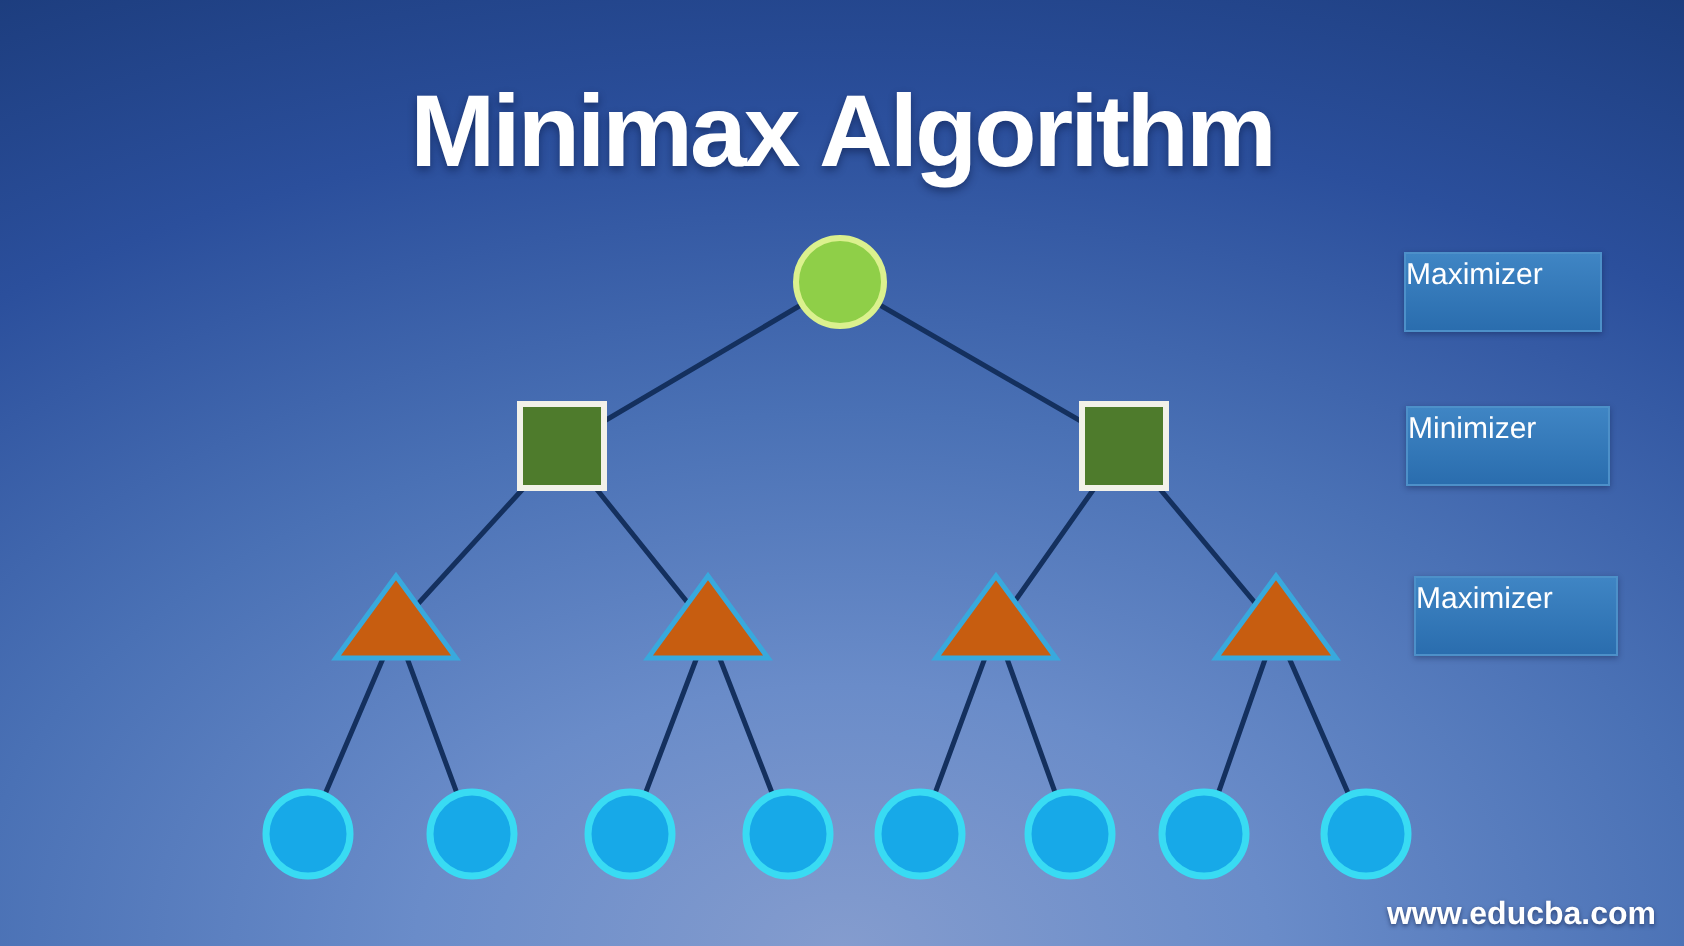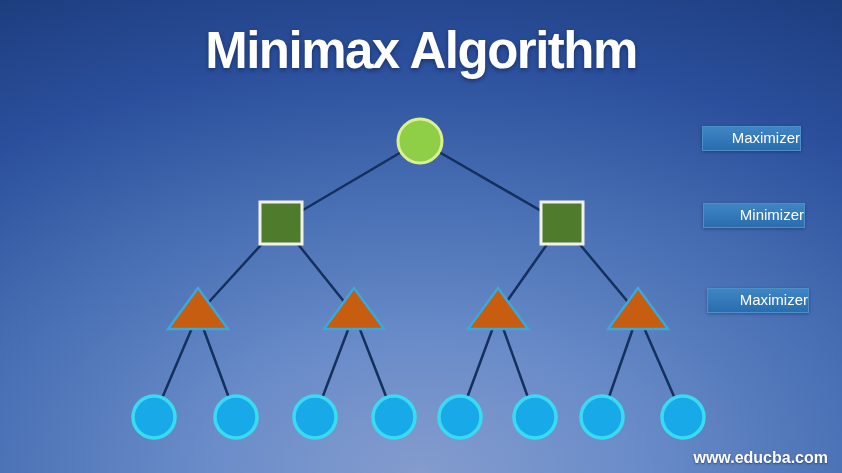--- a/index.html
+++ b/index.html
@@ -7,43 +7,43 @@
     position:relative;
     width:842px;height:473px;
     overflow:hidden;
     font-family:"Liberation Sans", sans-serif;
     background: radial-gradient(115% 125% at 50% 100%,
       #849cce 0%, #6a8cc9 22%, #4a71b5 45%, #2b4f9c 70%, #173672 100%);
   }
   .title{
     position:absolute;
     top:20px;left:0;right:0;
-    margin:1px;
+    margin:16px;
     text-align:center;
     color:#ffffff;
     font-size:51px;
     font-weight:700;
     letter-spacing:-1.5px;
     text-shadow:0 2px 4px rgba(5,15,50,0.45);
   }
   .tree-svg{
     position:absolute;
     top:0;left:0;
     width:842px;height:473px;
   }
   .role-label{
     position:absolute;
-    height:25px;
+    height:40px;
     box-sizing:border-box;
     background:linear-gradient(#3f85c4,#2a6dae);
     border:1px solid #4d90c9;
     color:#ffffff;
     font-size:15px;
     line-height:22px;
-    text-align:right;
+    text-align:left;
     box-shadow:0 1px 3px rgba(5,15,50,0.35);
   }
   #role-label-0{top:126px;left:702px;width:99px;}
   #role-label-1{top:203px;left:703px;width:102px;}
   #role-label-2{top:288px;left:707px;width:102px;}
   .watermark{
     position:absolute;
     right:14px;bottom:6px;
     color:#ffffff;
     font-size:16px;

